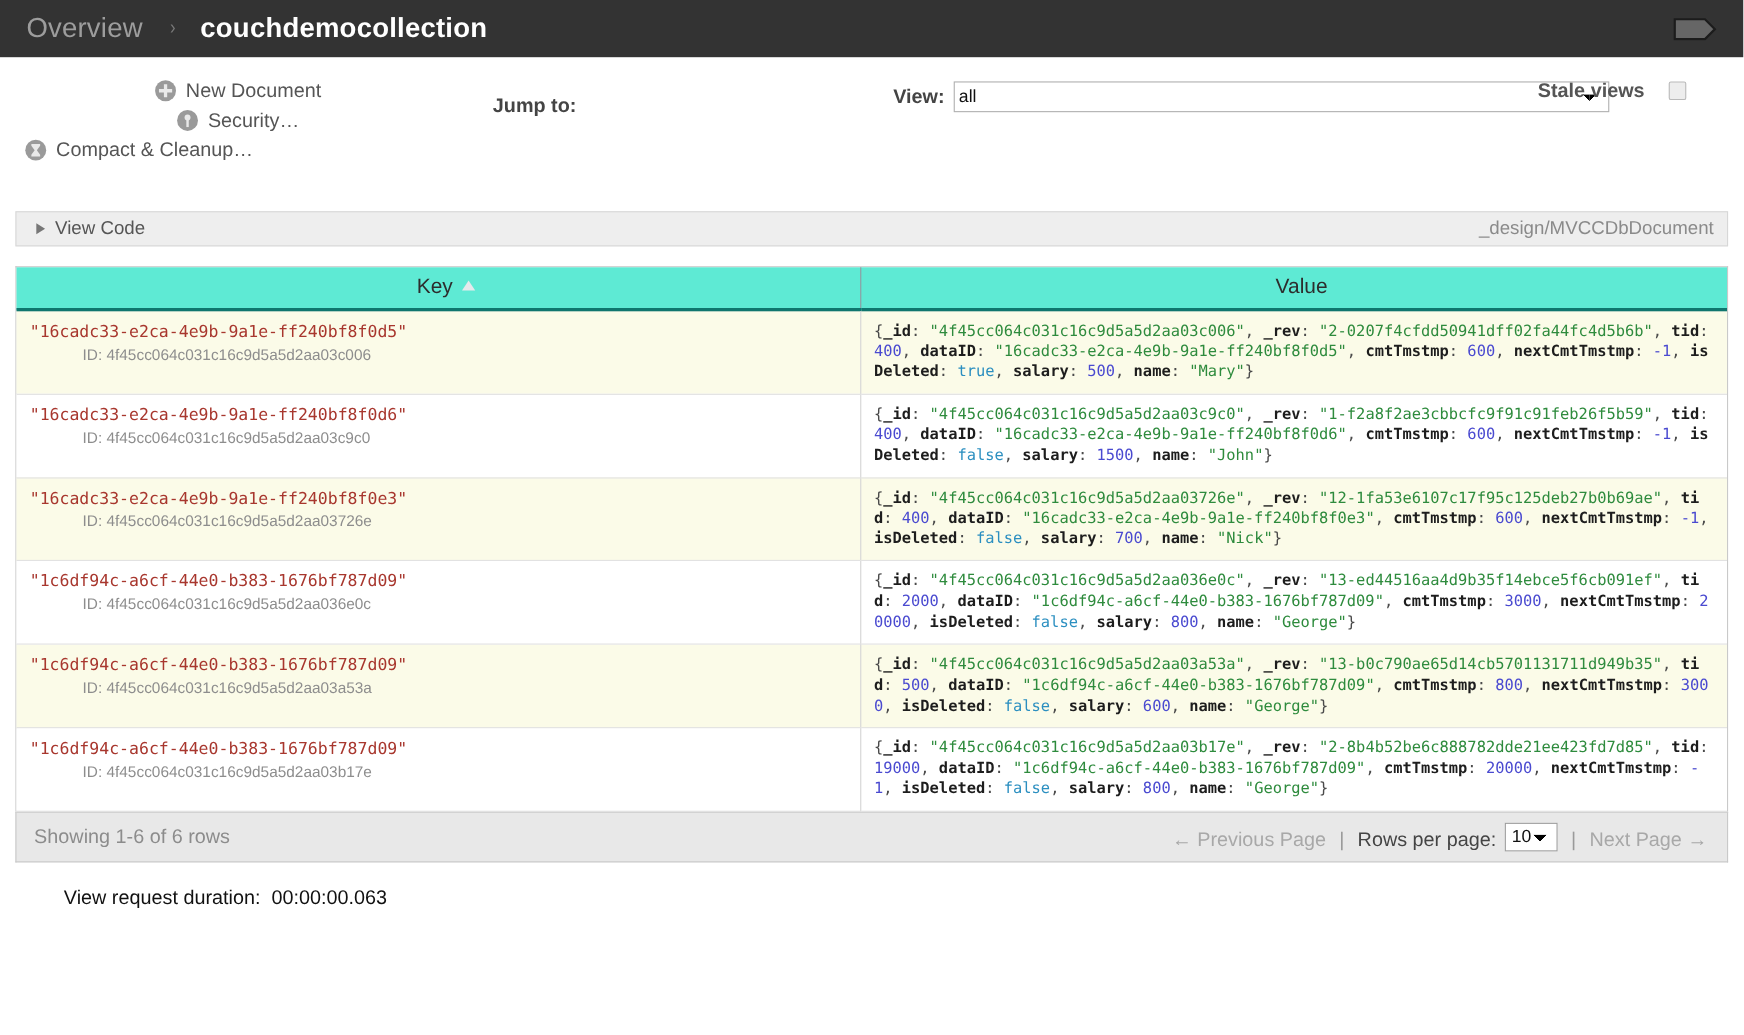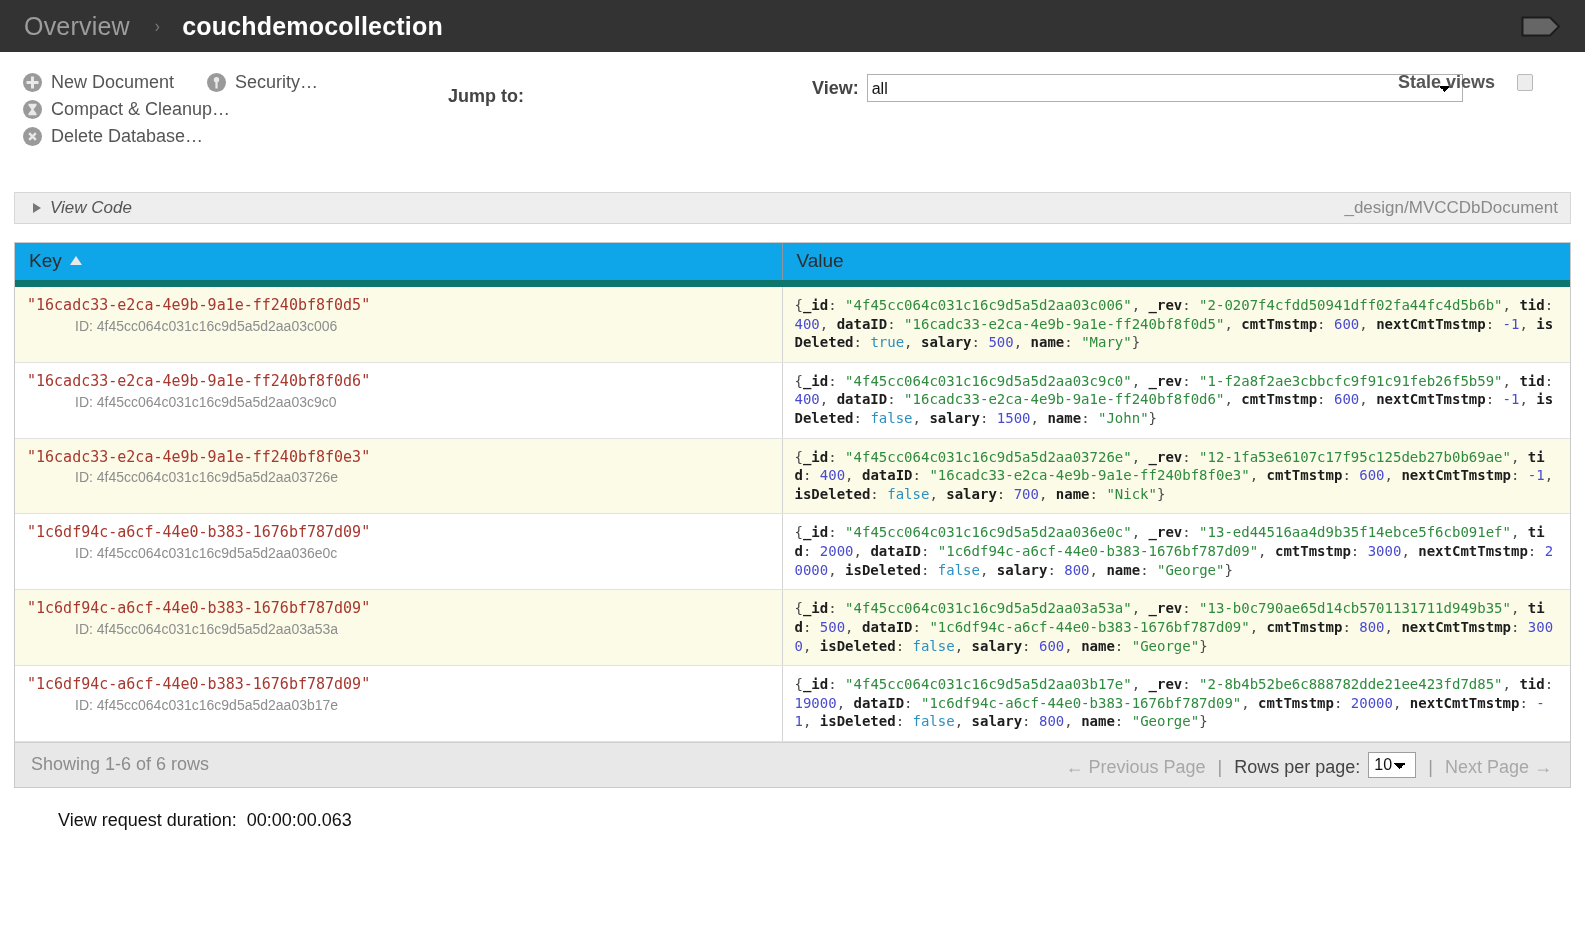--- a/index.html
+++ b/index.html
@@ -80,20 +80,21 @@
     white-space: nowrap;
   }
   .action-label {
     font-size: 18px;
     color: #555;
     margin-left: 8px;
   }
   .action-row {
     display: flex;
     align-items: center;
+    flex-direction: column;
   }
   .action-row .action { margin-right: 32px; }
   .ico {
     width: 21px;
     height: 21px;
     flex: 0 0 21px;
   }
   .ico svg { display: block; }
 
   #jump-group {
@@ -194,46 +195,46 @@
     cursor: pointer;
   }
   #viewcode-left { display: flex; align-items: center; }
   #disclosure {
     width: 0; height: 0;
     border-left: 8px solid #777;
     border-top: 5px solid transparent;
     border-bottom: 5px solid transparent;
     margin-right: 9px;
   }
-  #viewcode-label { font-size: 17px; color: #555; font-style: italic; }
+  #viewcode-label { font-size: 17px; color: #555; }
   #design-doc {
     font-size: 17px;
     color: #8a8a8a;
   }
 
   
   #results {
     margin: 18px 14px 0 14px;
     border: 1px solid #c9c9c9;
     border-bottom: none;
     background: #fff;
   }
   table#rows {
     width: 100%;
     border-collapse: collapse;
     table-layout: fixed;
   }
   table#rows th {
-    background: #0ea5e9;
-    text-align: left;
+    background: #5eead4;
+    text-align: center;
     font-weight: normal;
     font-size: 19px;
     color: #2d2d2d;
     padding: 7px 0 8px 14px;
-    border-bottom: 7px solid #0f766e;
+    border-bottom: 3px solid #0f766e;
     vertical-align: middle;
   }
   th#th-key { border-right: 1px solid #8d979f; width: 767px; }
   th#th-value { background: #d9d9d9; color: #333; border-bottom-color: #bdbdbd; }
   #sort-caret {
     display: inline-block;
     width: 0; height: 0;
     border-bottom: 9px solid #e6e9ec;
     border-left: 6px solid transparent;
     border-right: 6px solid transparent;
@@ -382,29 +383,20 @@
     <div class="action">
       <span class="ico">
         <svg width="21" height="21" viewBox="0 0 21 21">
           <circle cx="10.5" cy="10.5" r="9.5" fill="#9a9a9a"></circle>
           <path d="M6.5 4.8h8v1.6l-3 4.1 3 4.1v1.6h-8v-1.6l3-4.1-3-4.1z" fill="#e9e9e9"></path>
         </svg>
       </span>
       <span class="action-label">Compact &amp; Cleanup…</span>
     </div>
 
-    <div class="action">
-      <span class="ico">
-        <svg width="21" height="21" viewBox="0 0 21 21">
-          <circle cx="10.5" cy="10.5" r="9.5" fill="#9a9a9a"></circle>
-          <path d="M6.3 8.0l1.7-1.7 2.5 2.5 2.5-2.5 1.7 1.7-2.5 2.5 2.5 2.5-1.7 1.7-2.5-2.5-2.5 2.5-1.7-1.7 2.5-2.5z" fill="#e9e9e9"></path>
-        </svg>
-      </span>
-      <span class="action-label">Delete Database…</span>
-    </div>
   </div>
 
   <div id="jump-group">
     <span class="field-label">Jump to:</span>
   </div>
 
   <div id="view-group">
     <span class="field-label">View:</span>
     <select id="view-select">
       <option>all</option>

